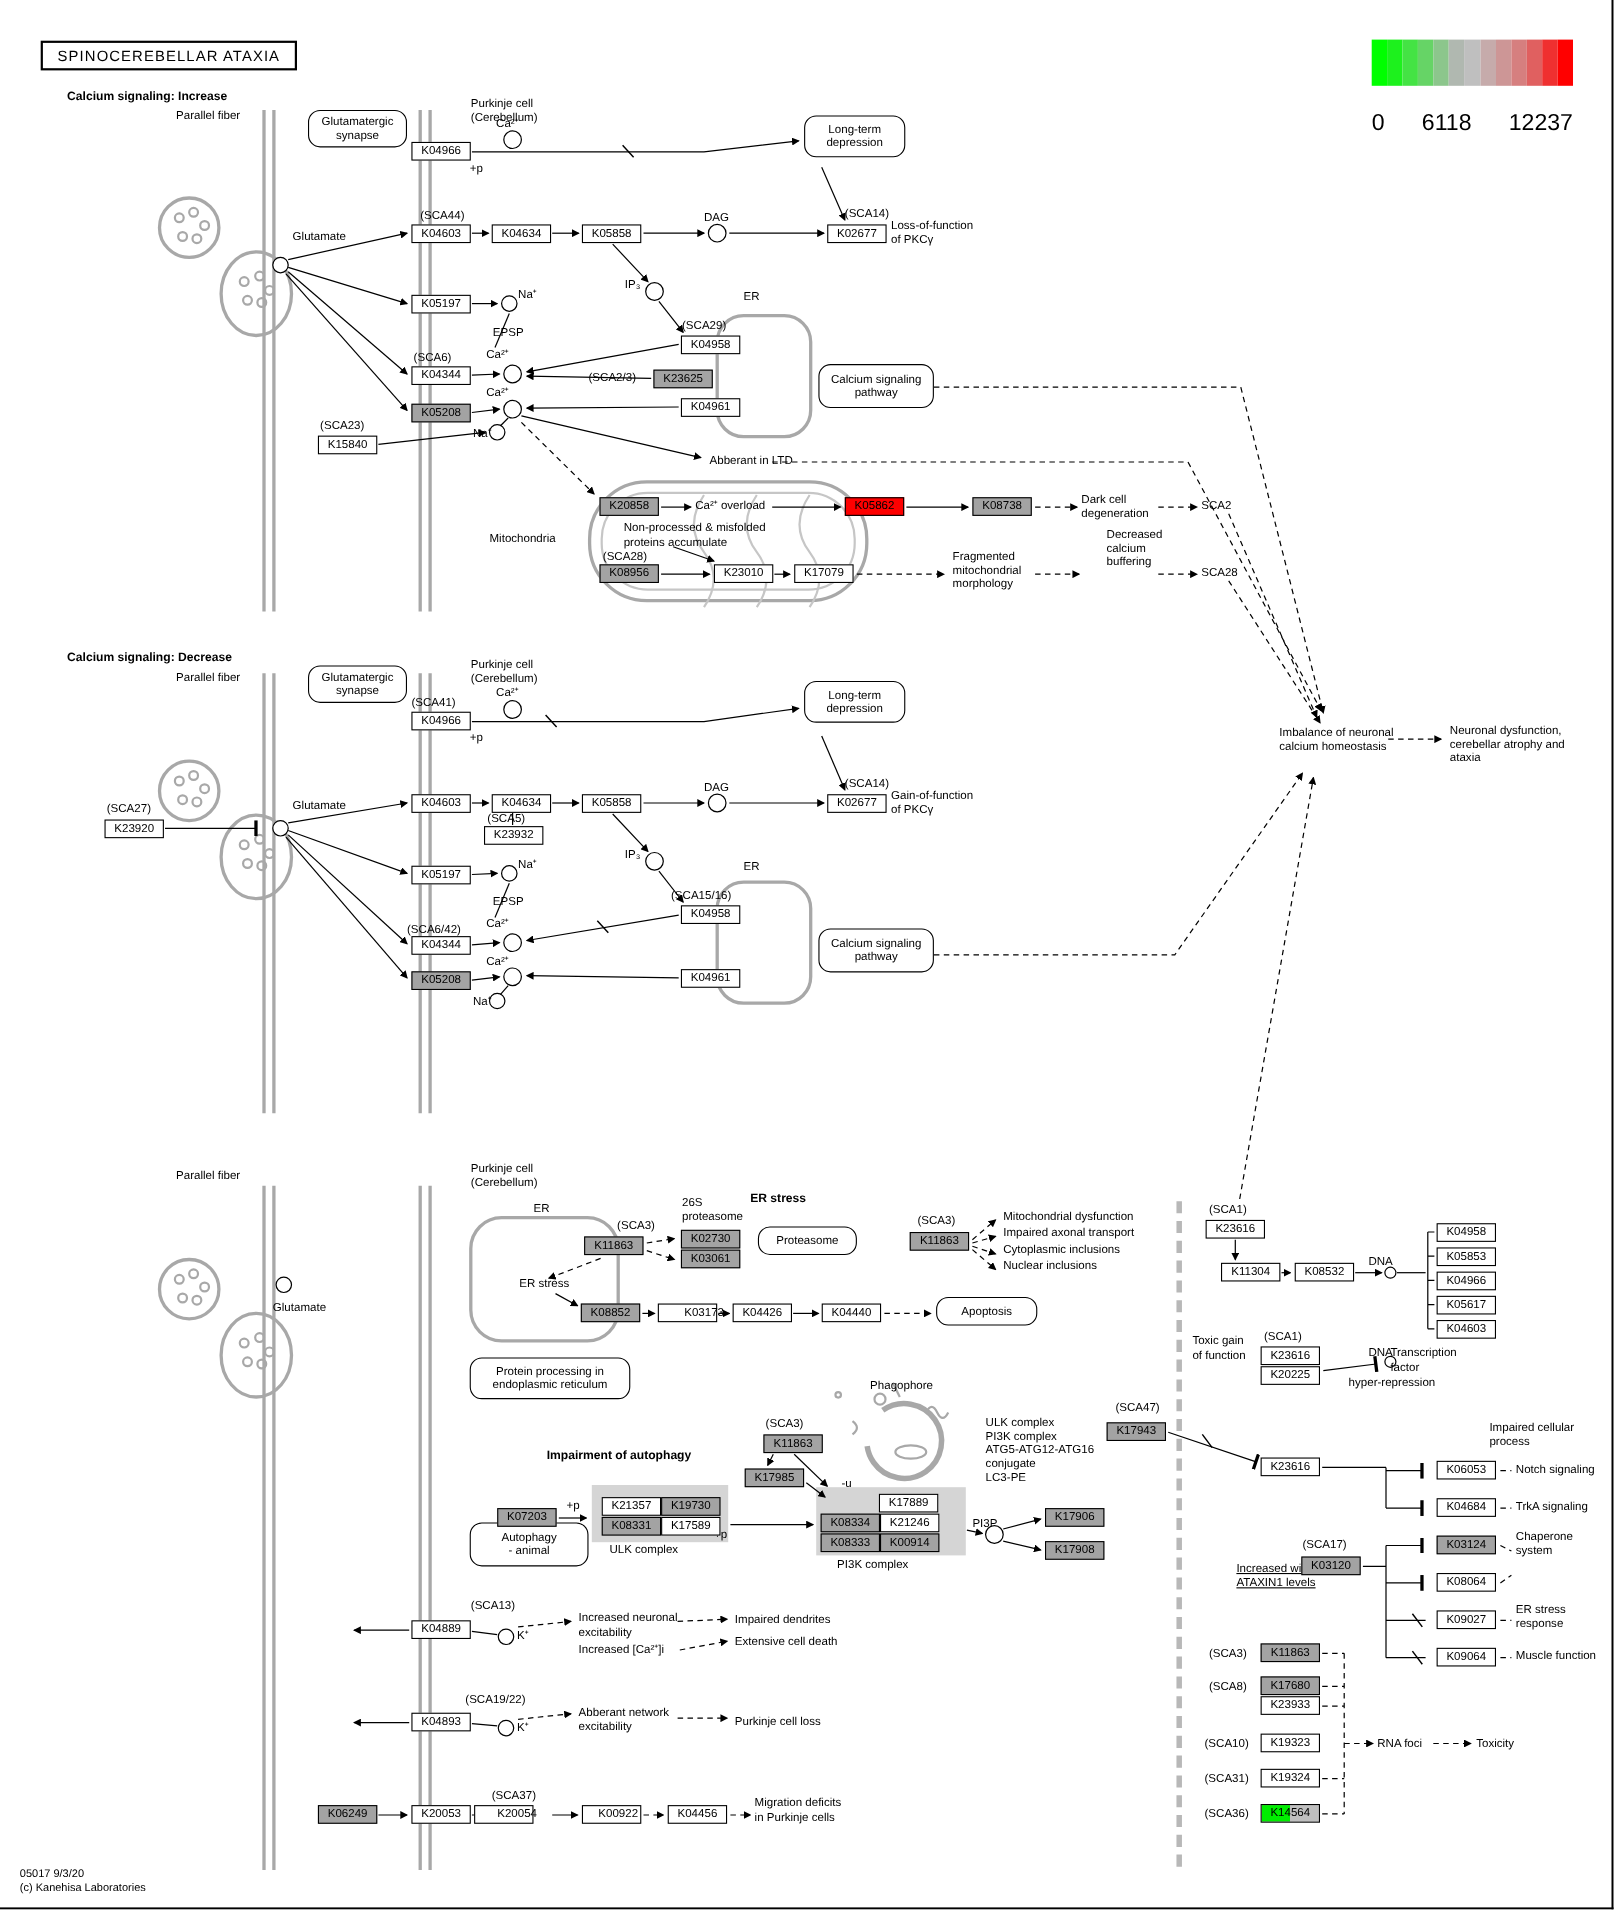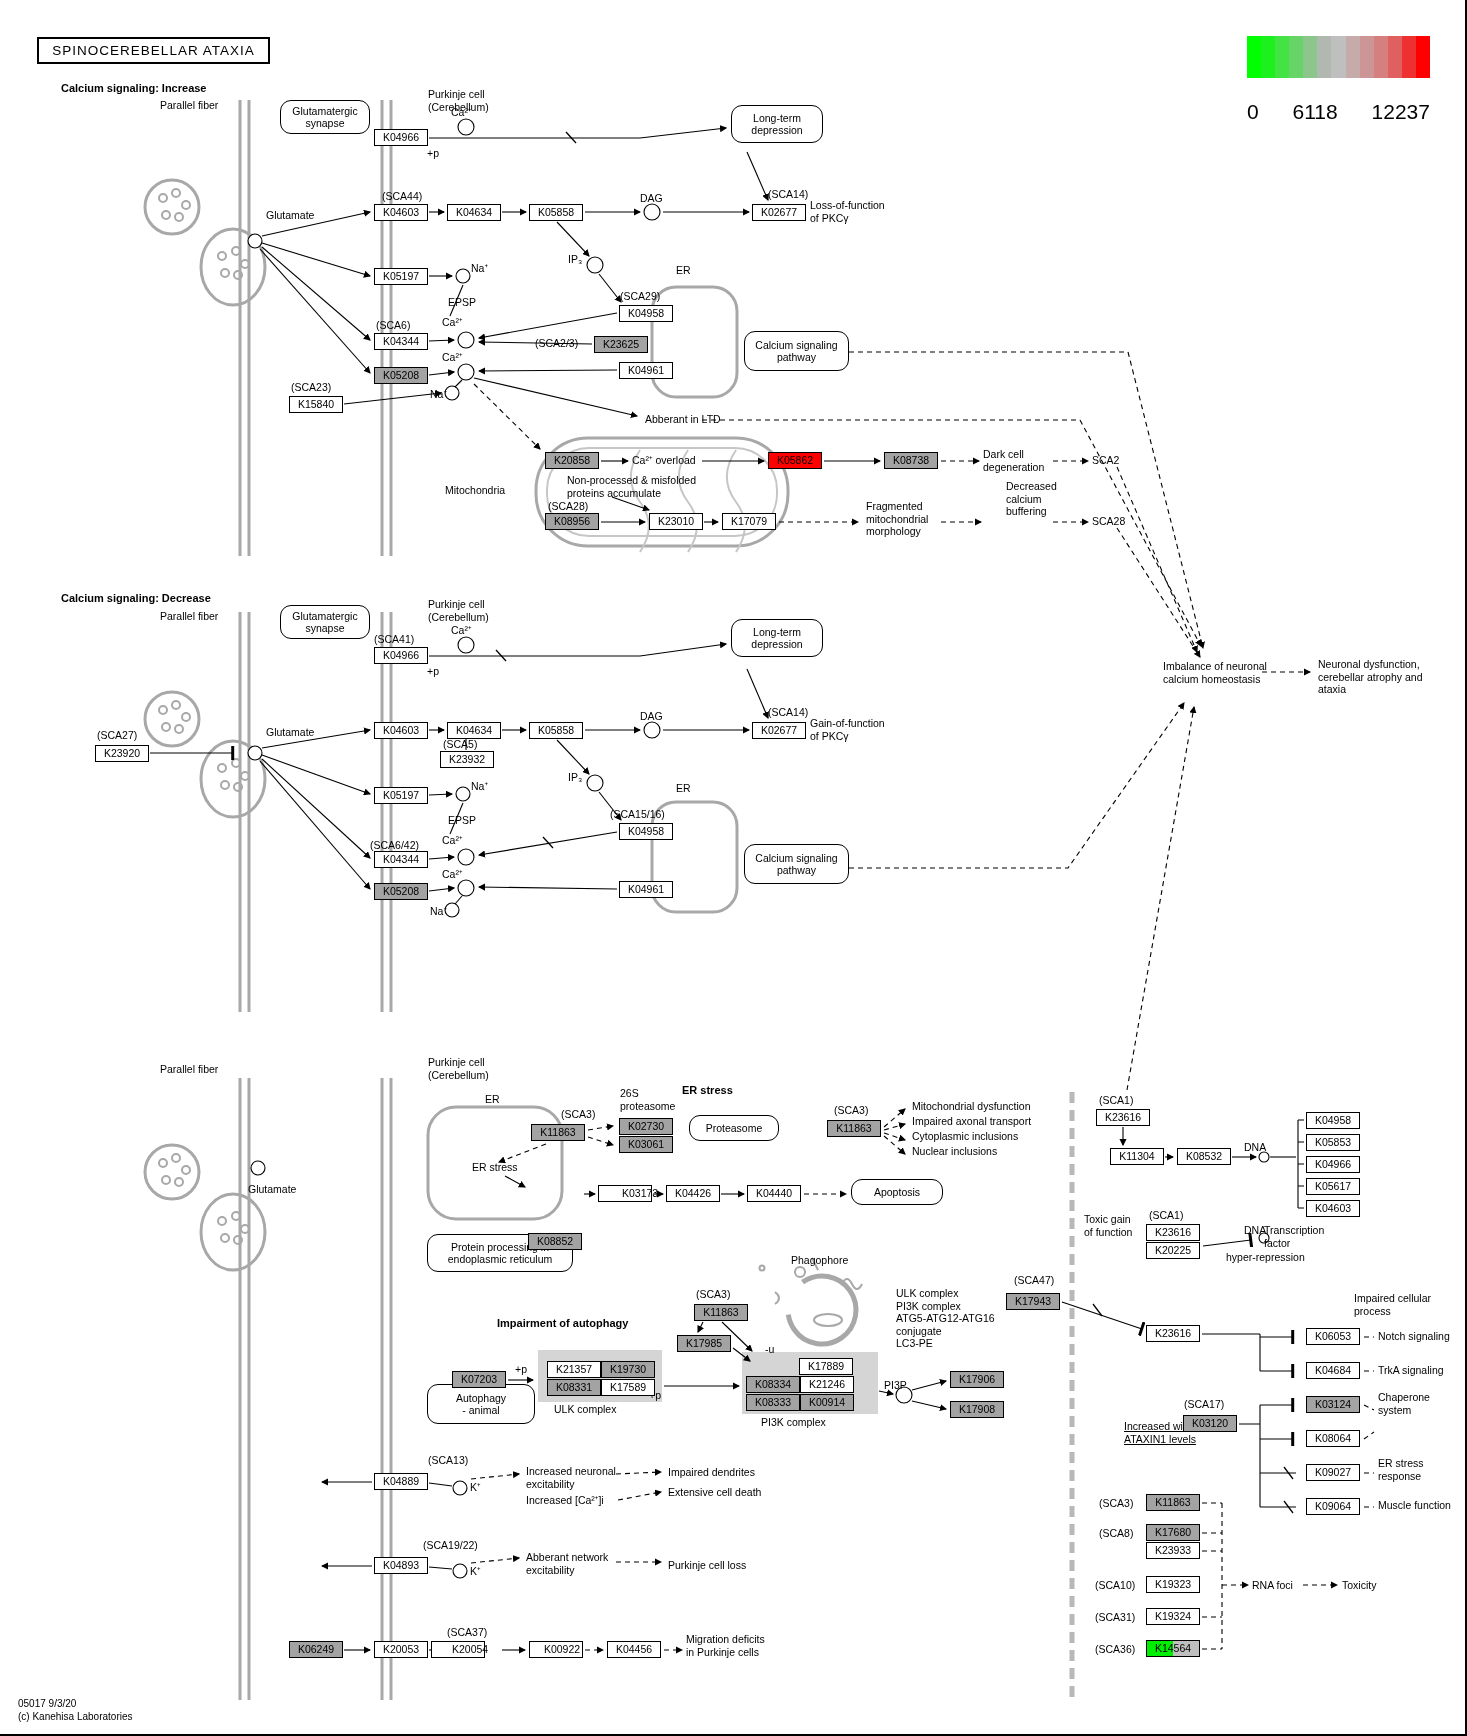--- a/index.html
+++ b/index.html
@@ -446,21 +446,21 @@
       <div class="ko w" style="left: 440px; top: 751px;">K23932</div>
       <div class="ko w" style="left: 374px; top: 787px;">K05197</div>
       <div class="ko w" style="left: 619px; top: 823px;">K04958</div>
       <div class="ko w" style="left: 374px; top: 851px;">K04344</div>
       <div class="ko g" style="left: 374px; top: 883px;">K05208</div>
       <div class="ko w" style="left: 619px; top: 881px;">K04961</div>
       <div class="ko g" style="left: 531px; top: 1124px;">K11863</div>
       <div class="ko g" style="left: 619px; top: 1118px;">K02730</div>
       <div class="ko g" style="left: 619px; top: 1136px;">K03061</div>
       <div class="ko g" style="left: 827px; top: 1120px;">K11863</div>
-      <div class="ko g" style="left: 528px; top: 1185px; margin-top: 48px;">K08852</div>
+      <div class="ko g" style="left: 528px; top: 1185px;">K08852</div>
       <div class="ko w" style="left: 598px; top: 1185px; padding-left: 23px;">K03173</div>
       <div class="ko w" style="left: 666px; top: 1185px;">K04426</div>
       <div class="ko w" style="left: 747px; top: 1185px;">K04440</div>
       <div class="ko w" style="left: 1096px; top: 1109px;">K23616</div>
       <div class="ko w" style="left: 1110px; top: 1148px;">K11304</div>
       <div class="ko w" style="left: 1177px; top: 1148px;">K08532</div>
       <div class="ko w" style="left: 1306px; top: 1112px;">K04958</div>
       <div class="ko w" style="left: 1306px; top: 1134px;">K05853</div>
       <div class="ko w" style="left: 1306px; top: 1156px;">K04966</div>
       <div class="ko w" style="left: 1306px; top: 1178px;">K05617</div>

